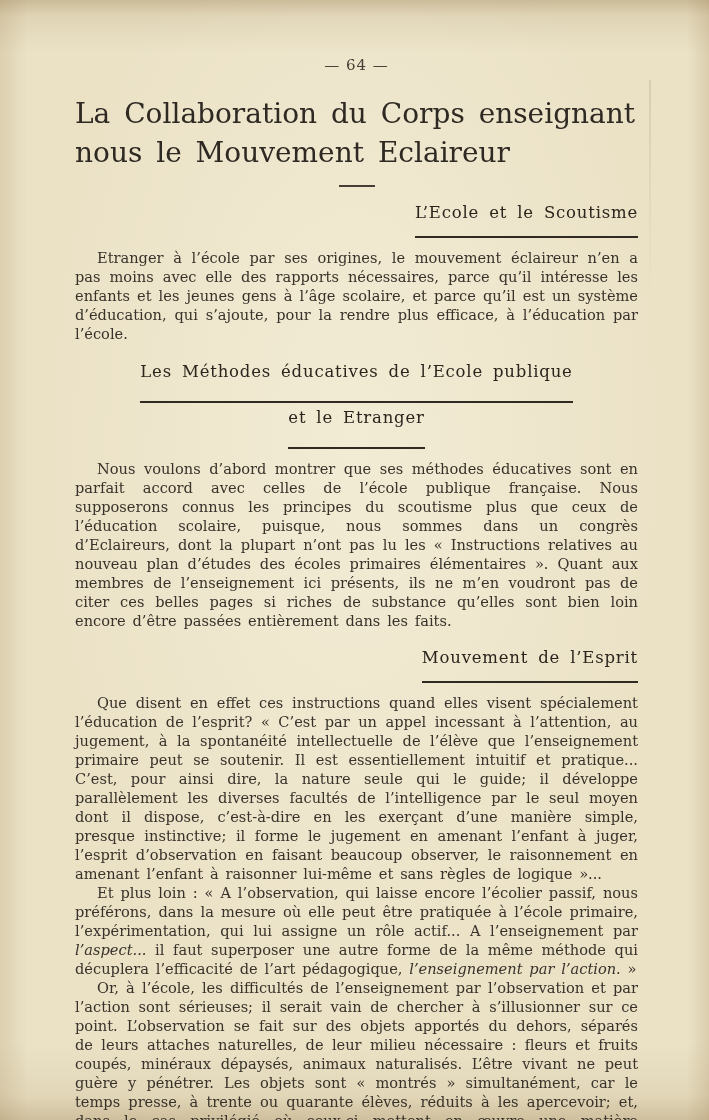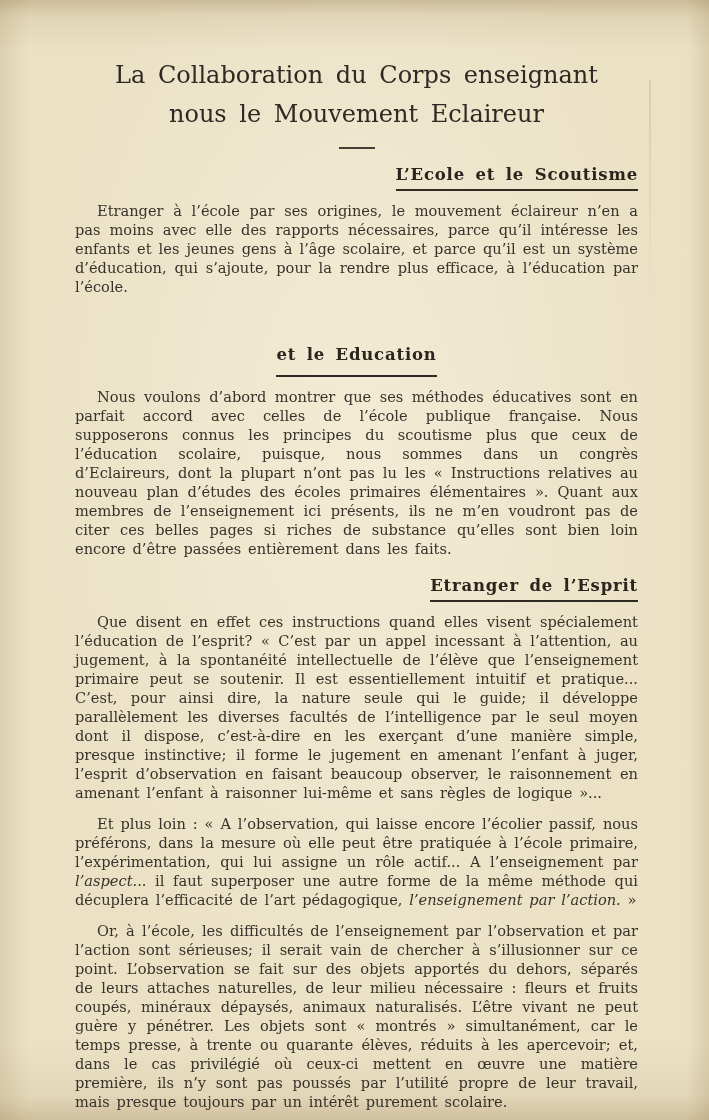--- a/index.html
+++ b/index.html
@@ -22,78 +22,79 @@
     position: absolute; right: 58px; top: 80px; width: 2px; height: 220px;
     background: linear-gradient(180deg, rgba(120,95,55,.16), rgba(120,95,55,0));
   }
   .content { position: absolute; left: 75px; top: 56px; width: 563px; }
 
   .page-number {
     text-align: center; font-size: 15px; letter-spacing: 1px;
     color: #453e34; margin: 0 0 20px 0;
   }
   .doc-title {
-    text-align: center; font-size: 24px; line-height: 39px;
+    font-size: 28px; line-height: 39px;
     color: #2e2922; word-spacing: 5px; margin: 0; font-weight: normal;
   }
   .title-divider {
     width: 36px; height: 0; border-top: 2.5px solid #453e34;
     margin: 13px auto 16px auto;
   }
   .sec-head { margin: 8px 0 10px 0; font-size: 16.5px; color: #2b251d; }
   .sec-head.right { text-align: right; }
   .sec-head.center { text-align: center; line-height: 30px; }
   .sec-head .u {
-    display: inline-block; font-weight: bold; letter-spacing: .8px; word-spacing: 4px;
-    border-bottom: 2.5px solid #2f2a22; padding-bottom: 5px;
+    display: inline-block; font-weight: normal; letter-spacing: .8px; word-spacing: 4px;
+    border-bottom: 2.5px solid #2f2a22; padding-bottom: 14px;
   }
   p.body {
     margin: 0; font-size: 14.6px; line-height: 19px;
     text-align: justify; text-indent: 22px; word-spacing: 2.2px;
     color: #38322a;
   }
-  p.body + p.body { margin-top: 12px; }
+  p.body + p.body { margin-top: 0; }
   .gap-s { height: 6px; }
   .gap-m { height: 10px; }
 </style>
 </head>
 <body>
 
 <div class="page">
   <div class="crease"></div>
 
   <div class="content">
 
+    <div class="page-number">— 64 —</div>
 
     <h1 class="doc-title">
       <span>La Collaboration du Corps enseignant</span><br>
       <span>nous le Mouvement Eclaireur</span>
     </h1>
 
     <div class="title-divider"></div>
 
     <h2 class="sec-head right">
       <span class="u">L’Ecole et le Scoutisme</span>
     </h2>
 
     <p class="body">Etranger à l’école par ses origines, le mouvement éclaireur n’en a pas moins avec elle des rapports nécessaires, parce qu’il intéresse les enfants et les jeunes gens à l’âge scolaire, et parce qu’il est un système d’éducation, qui s’ajoute, pour la rendre plus efficace, à l’éducation par l’école.</p>
 
     <div class="gap-s"></div>
 
     <h2 class="sec-head center">
-      <br>
-      <span class="u">et le Education</span>
+      <span class="u">Les Méthodes éducatives de l’Ecole publique</span><br>
+      <span class="u">et le Etranger</span>
     </h2>
 
     <p class="body">Nous voulons d’abord montrer que ses méthodes éducatives sont en parfait accord avec celles de l’école publique française. Nous supposerons connus les principes du scoutisme plus que ceux de l’éducation scolaire, puisque, nous sommes dans un congrès d’Eclaireurs, dont la plupart n’ont pas lu les « Instructions relatives au nouveau plan d’études des écoles primaires élémentaires ». Quant aux membres de l’enseignement ici présents, ils ne m’en voudront pas de citer ces belles pages si riches de substance qu’elles sont bien loin encore d’être passées entièrement dans les faits.</p>
 
     <div class="gap-m"></div>
 
     <h2 class="sec-head right">
-      <span class="u">Etranger de l’Esprit</span>
+      <span class="u">Mouvement de l’Esprit</span>
     </h2>
 
     <p class="body">Que disent en effet ces instructions quand elles visent spécialement l’éducation de l’esprit? « C’est par un appel incessant à l’attention, au jugement, à la spontanéité intellectuelle de l’élève que l’enseignement primaire peut se soutenir. Il est essentiellement intuitif et pratique... C’est, pour ainsi dire, la nature seule qui le guide; il développe parallèlement les diverses facultés de l’intelligence par le seul moyen dont il dispose, c’est-à-dire en les exerçant d’une manière simple, presque instinctive; il forme le jugement en amenant l’enfant à juger, l’esprit d’observation en faisant beaucoup observer, le raisonnement en amenant l’enfant à raisonner lui-même et sans règles de logique »...</p>
 
     <p class="body"><span>Et plus loin : « A l’observation, qui laisse encore l’écolier passif, nous préférons, dans la mesure où elle peut être pratiquée à l’école primaire, l’expérimentation, qui lui assigne un rôle actif... A l’enseignement par </span><i>l’aspect...</i><span> il faut superposer une autre forme de la même méthode qui décuplera l’efficacité de l’art pédagogique, </span><i>l’enseignement par l’action.</i><span> »</span></p>
 
     <p class="body">Or, à l’école, les difficultés de l’enseignement par l’observation et par l’action sont sérieuses; il serait vain de chercher à s’illusionner sur ce point. L’observation se fait sur des objets apportés du dehors, séparés de leurs attaches naturelles, de leur milieu nécessaire : fleurs et fruits coupés, minéraux dépaysés, animaux naturalisés. L’être vivant ne peut guère y pénétrer. Les objets sont « montrés » simultanément, car le temps presse, à trente ou quarante élèves, réduits à les apercevoir; et, dans le cas privilégié où ceux-ci mettent en œuvre une matière première, ils n’y sont pas poussés par l’utilité propre de leur travail, mais presque toujours par un intérêt purement scolaire.</p>
 
   </div>
 </div>

